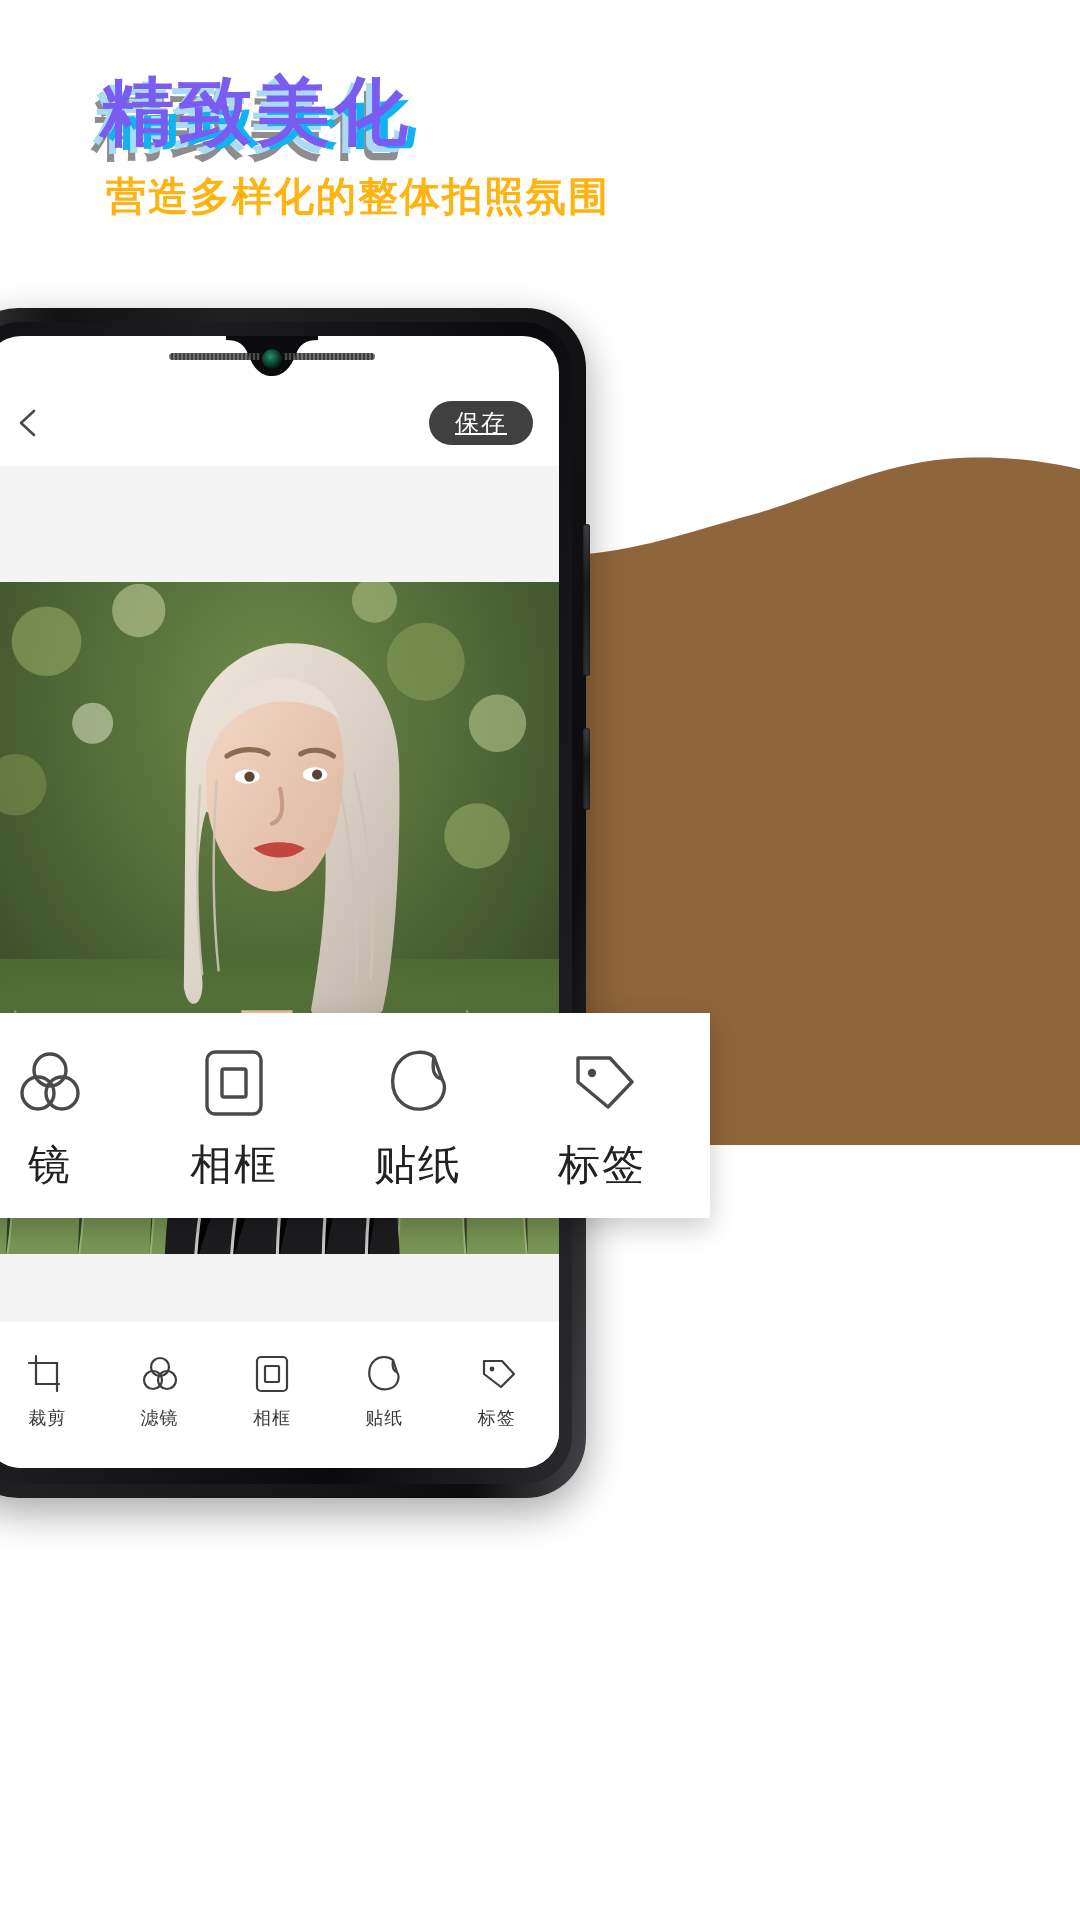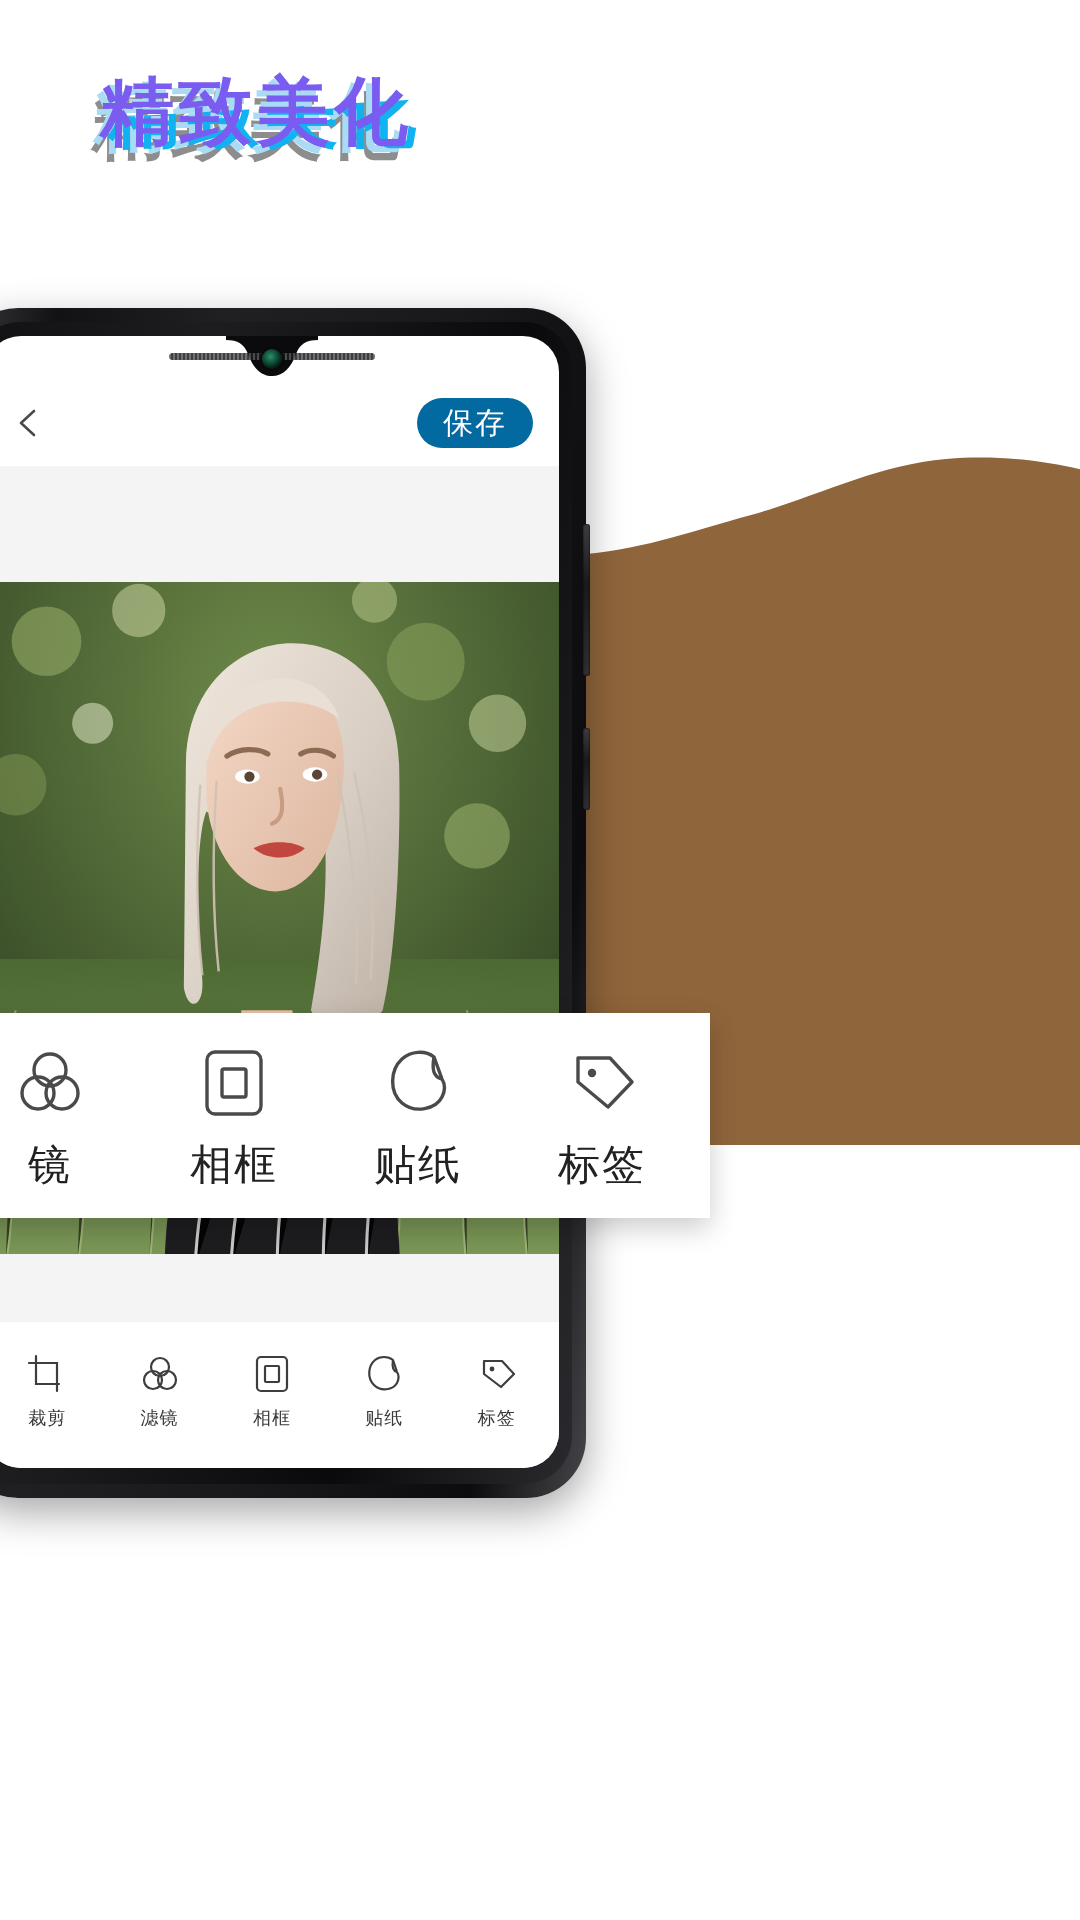--- a/index.html
+++ b/index.html
@@ -88,24 +88,24 @@
   .btn-pwr{top:420px;height:82px;}
 
   
   .appbar{
     position:absolute;left:0;right:0;top:44px;height:86px;background:#fff;
     display:flex;align-items:center;justify-content:space-between;
     padding:0 26px;box-sizing:border-box;z-index:4;
   }
   .back-ico{width:34px;height:34px;display:block;}
   .save-btn{
-    background:#0369a1;color:#fff;border:none;
-    font-size:30px;padding:10px 26px;border-radius:26px;
+    background:#404040;color:#fff;border:none;
+    font-size:24px;padding:10px 26px;border-radius:26px;
     font-family:"Liberation Sans","DejaVu Sans",sans-serif;
-    letter-spacing:2px;line-height:1;
+    letter-spacing:2px;line-height:1;text-decoration:underline;
   }
   .canvas-pad{
     position:absolute;left:0;right:0;top:130px;bottom:146px;
     background:#f4f4f4;overflow:hidden;
   }
   .photo{
     position:absolute;left:0;right:0;top:116px;height:672px;overflow:hidden;
     background:#2f4426;
   }
   .photo svg{display:block;width:100%;height:100%;}
@@ -136,20 +136,21 @@
 <body>
 
 <div class="stage">
 
   <div class="headline">
     <div class="layer l-gray">精致美化</div>
     <div class="layer l-sky">精致美化</div>
     <div class="layer l-cyan">精致美化</div>
     <div class="layer l-main">精致美化</div>
   </div>
+  <div class="subhead">营造多样化的整体拍照氛围</div>
 
   <div class="blob">
     <svg width="520" height="690" viewBox="0 0 520 690">
       <path d="M0 100 C60 96 110 78 175 60 C240 42 300 10 370 4 C430 -1 480 8 520 18 L520 690 L0 690 Z" fill="#8f653b"></path>
     </svg>
   </div>
 
   <div class="phone">
     <div class="phone-inner"></div>
     <div class="btn-vol"></div>

